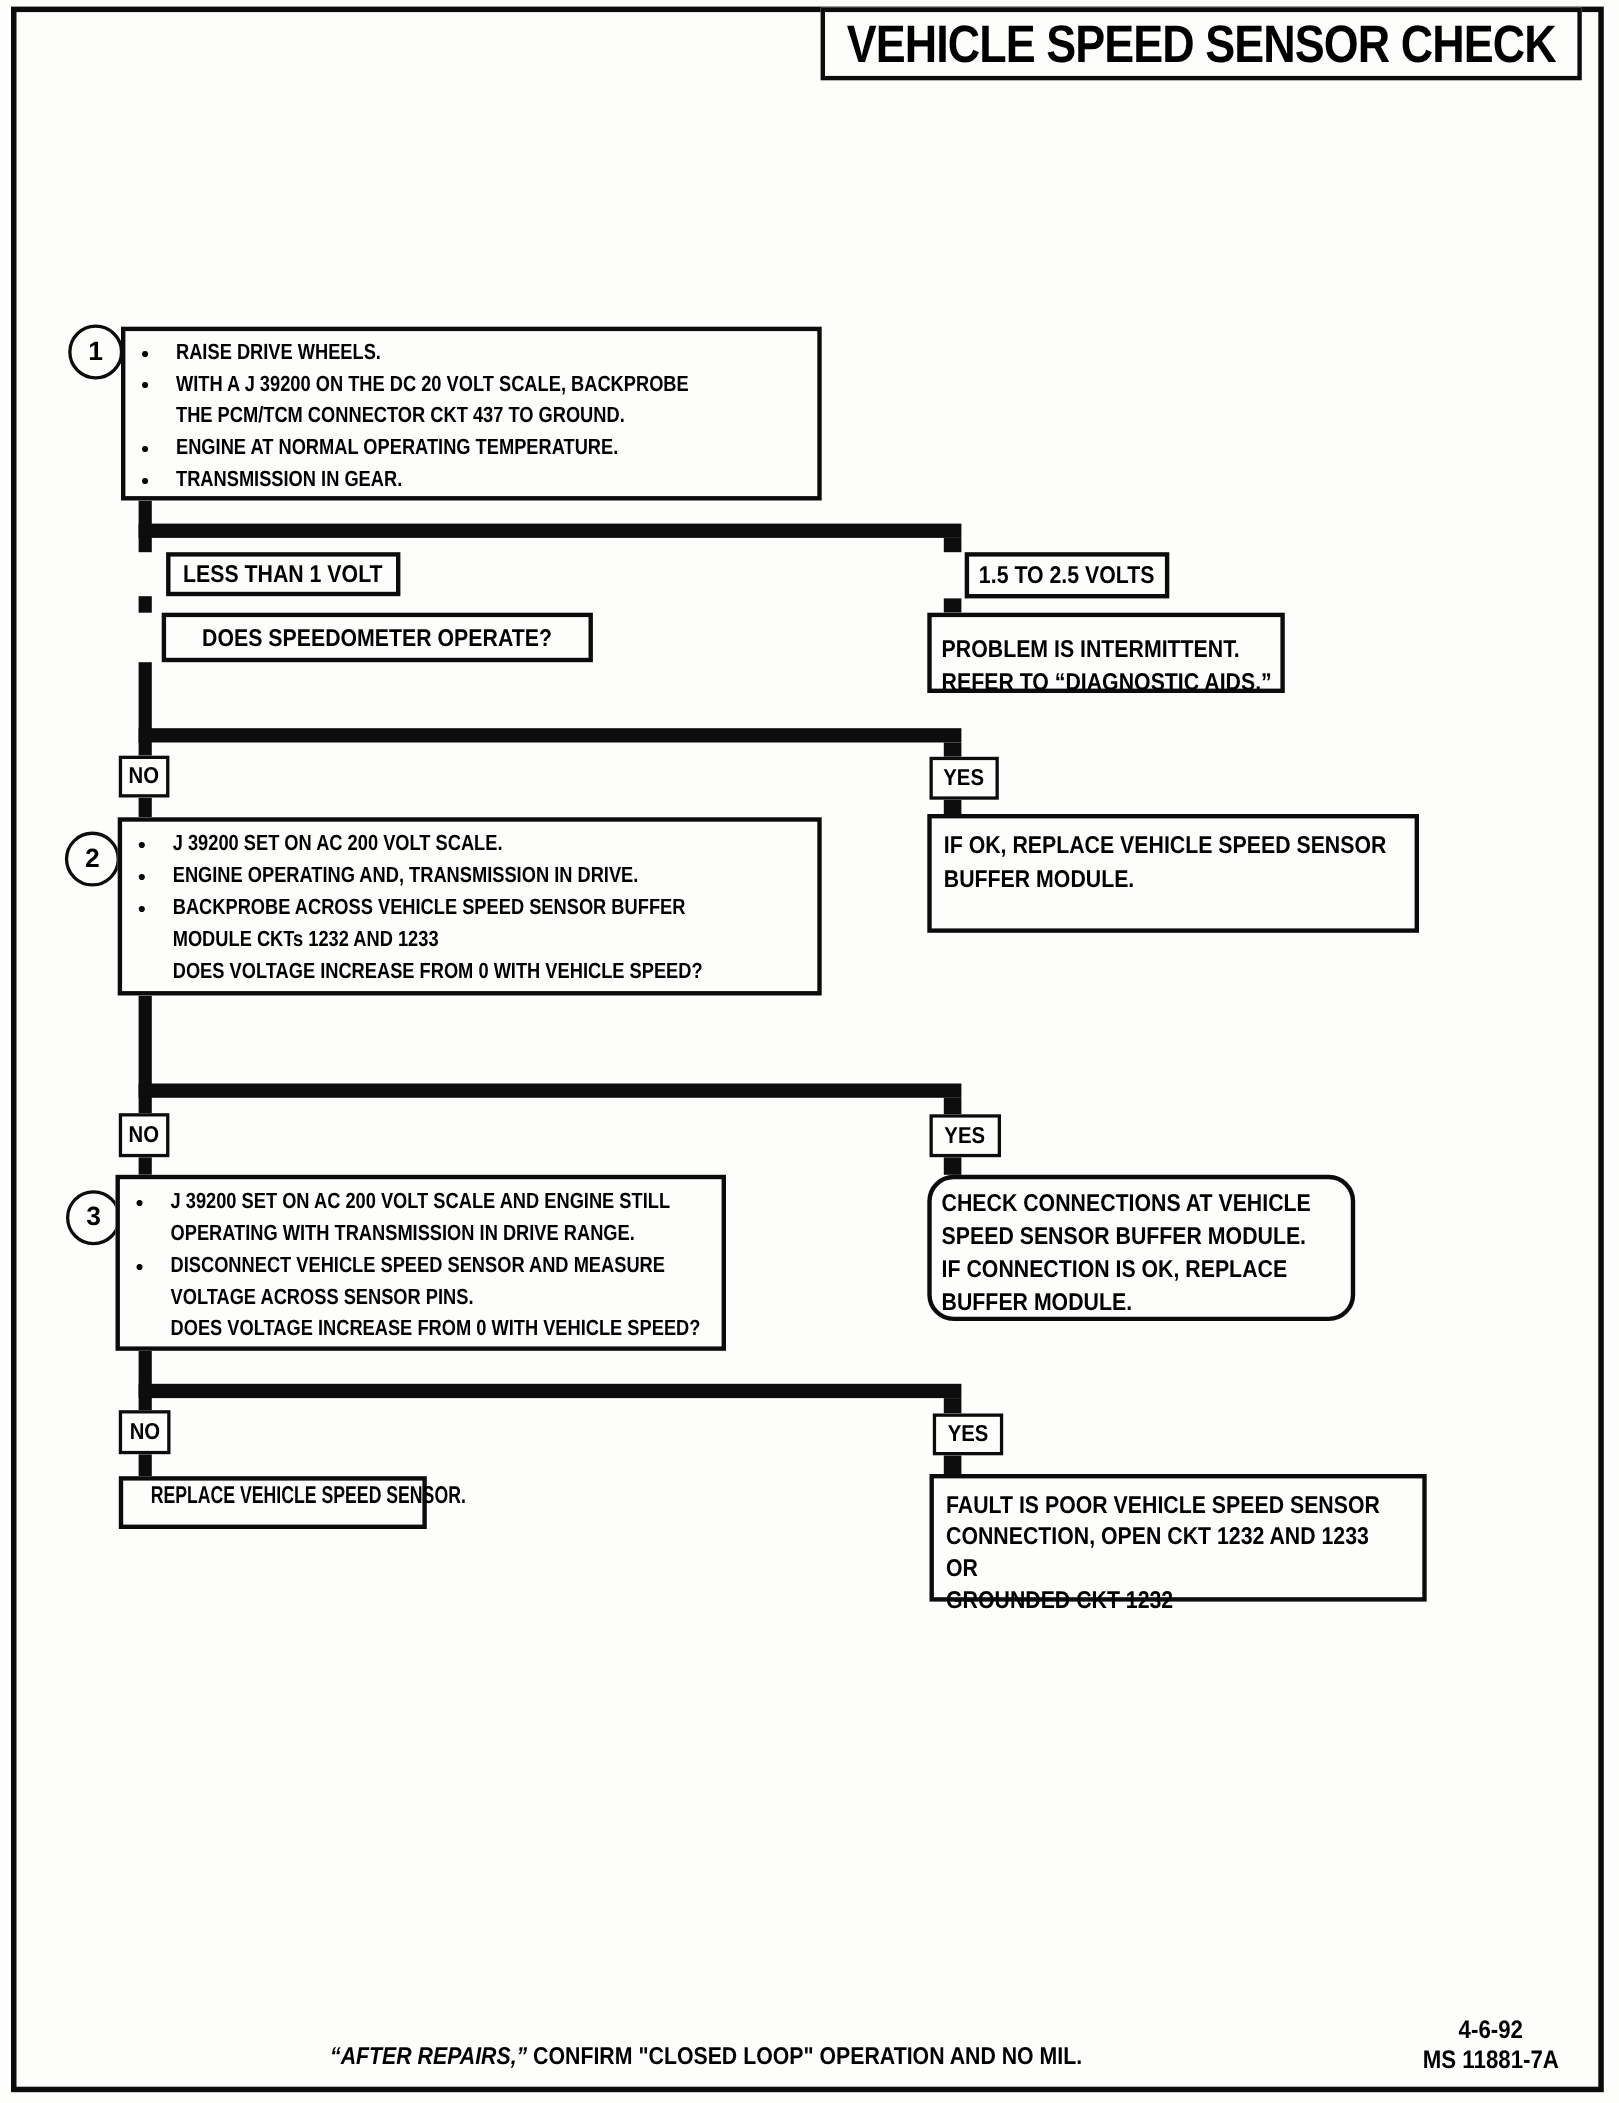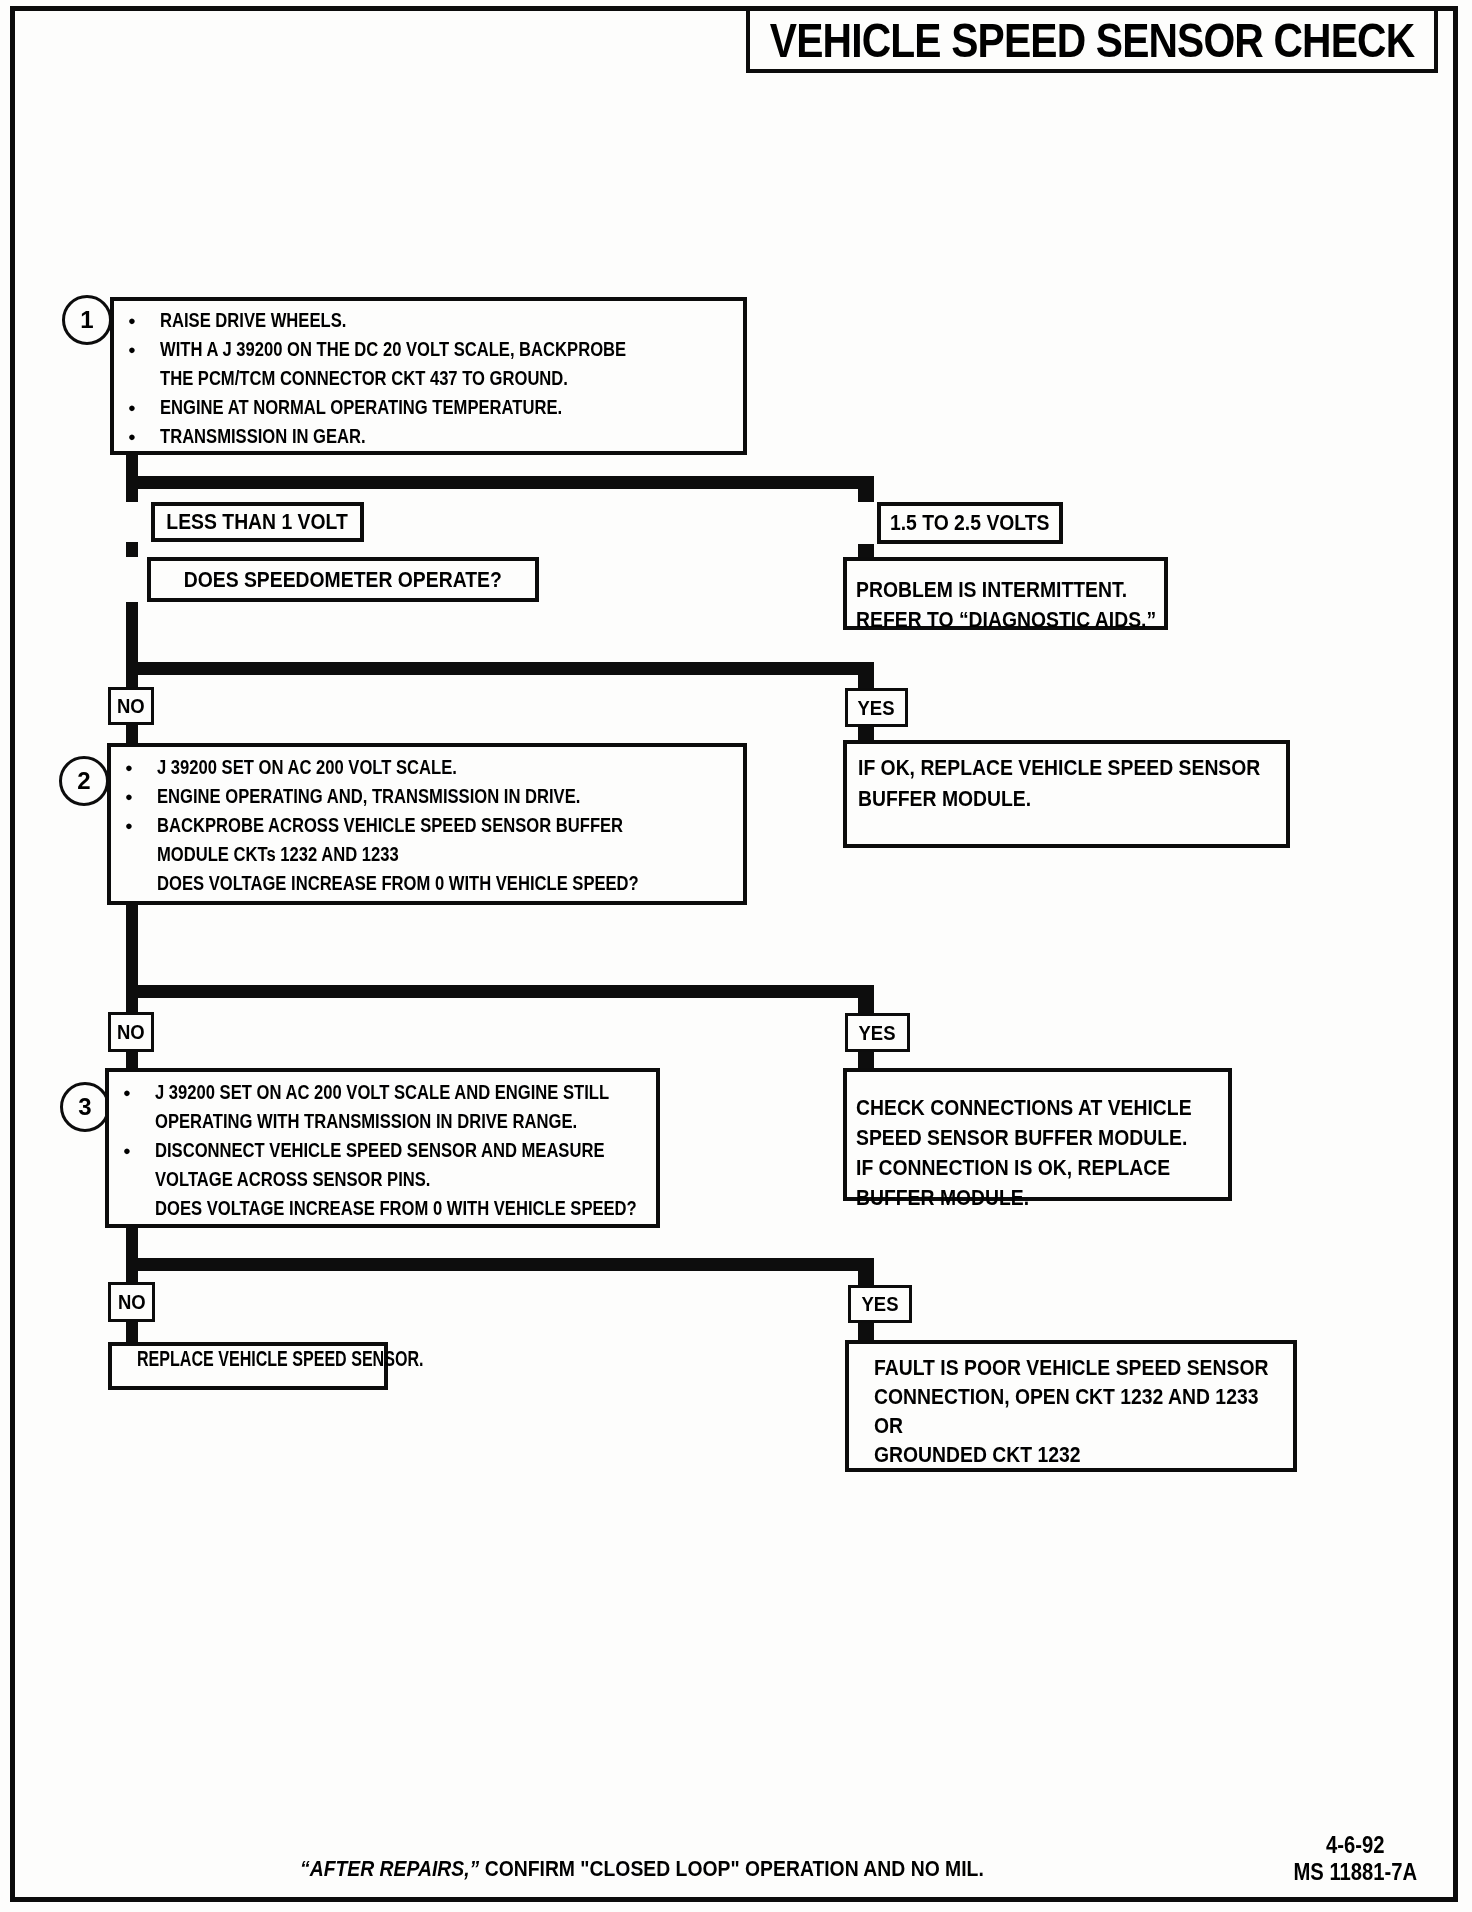--- a/index.html
+++ b/index.html
@@ -168,39 +168,39 @@
     <div class="brow">
         <span class="bdot hidden">●</span>
         <span class="sx s83">VOLTAGE ACROSS SENSOR PINS.</span>
       </div>
     <div class="brow">
         <span class="bdot hidden">●</span>
         <span class="sx s83">DOES VOLTAGE INCREASE FROM 0 WITH VEHICLE SPEED?</span>
       </div>
   </div>
 
-  <div class="bx resbox" style="left:843px;top:1068px;width:389px;height:133px;padding:21px 9px;">
+  <div class="bx resbox" style="left:843px;top:1068px;width:389px;height:133px;padding:7px 9px;border-radius:24px;">
     <div><span class="sx s88">CHECK CONNECTIONS AT VEHICLE</span></div>
     <div><span class="sx s88">SPEED SENSOR BUFFER MODULE.</span></div>
     <div><span class="sx s88">IF CONNECTION IS OK, REPLACE</span></div>
     <div><span class="sx s88">BUFFER MODULE.</span></div>
   </div>
 
   <div class="bx bx3 noyes" style="left:108px;top:1282px;width:47px;height:40px;">
     <span class="sc88">NO</span>
   </div>
   <div class="bx bx3 noyes" style="left:848px;top:1285px;width:64px;height:38px;">
     <span class="sc88">YES</span>
   </div>
 
   <div class="bx t2" style="left:108px;top:1342px;width:280px;height:48px;display:flex;padding-left:25px;">
     <span class="sx s73">REPLACE VEHICLE SPEED SENSOR.</span>
   </div>
 
-  <div class="bx resbox" style="left:845px;top:1340px;width:452px;height:132px;padding:9px 25px;line-height:29px;">
+  <div class="bx resbox" style="left:845px;top:1340px;width:452px;height:116px;padding:9px 11px;line-height:29px;">
     <div><span class="sx s88">FAULT IS POOR VEHICLE SPEED SENSOR</span></div>
     <div><span class="sx s88">CONNECTION, OPEN CKT 1232 AND 1233</span></div>
     <div><span class="sx s88">OR</span></div>
     <div><span class="sx s88">GROUNDED CKT 1232</span></div>
   </div>
 
   <div class="footer">
     <span class="sx s88"><i><span>“AFTER REPAIRS,”</span></i><span> CONFIRM "CLOSED LOOP" OPERATION AND NO MIL.</span></span>
   </div>
   <div class="dateblk">

